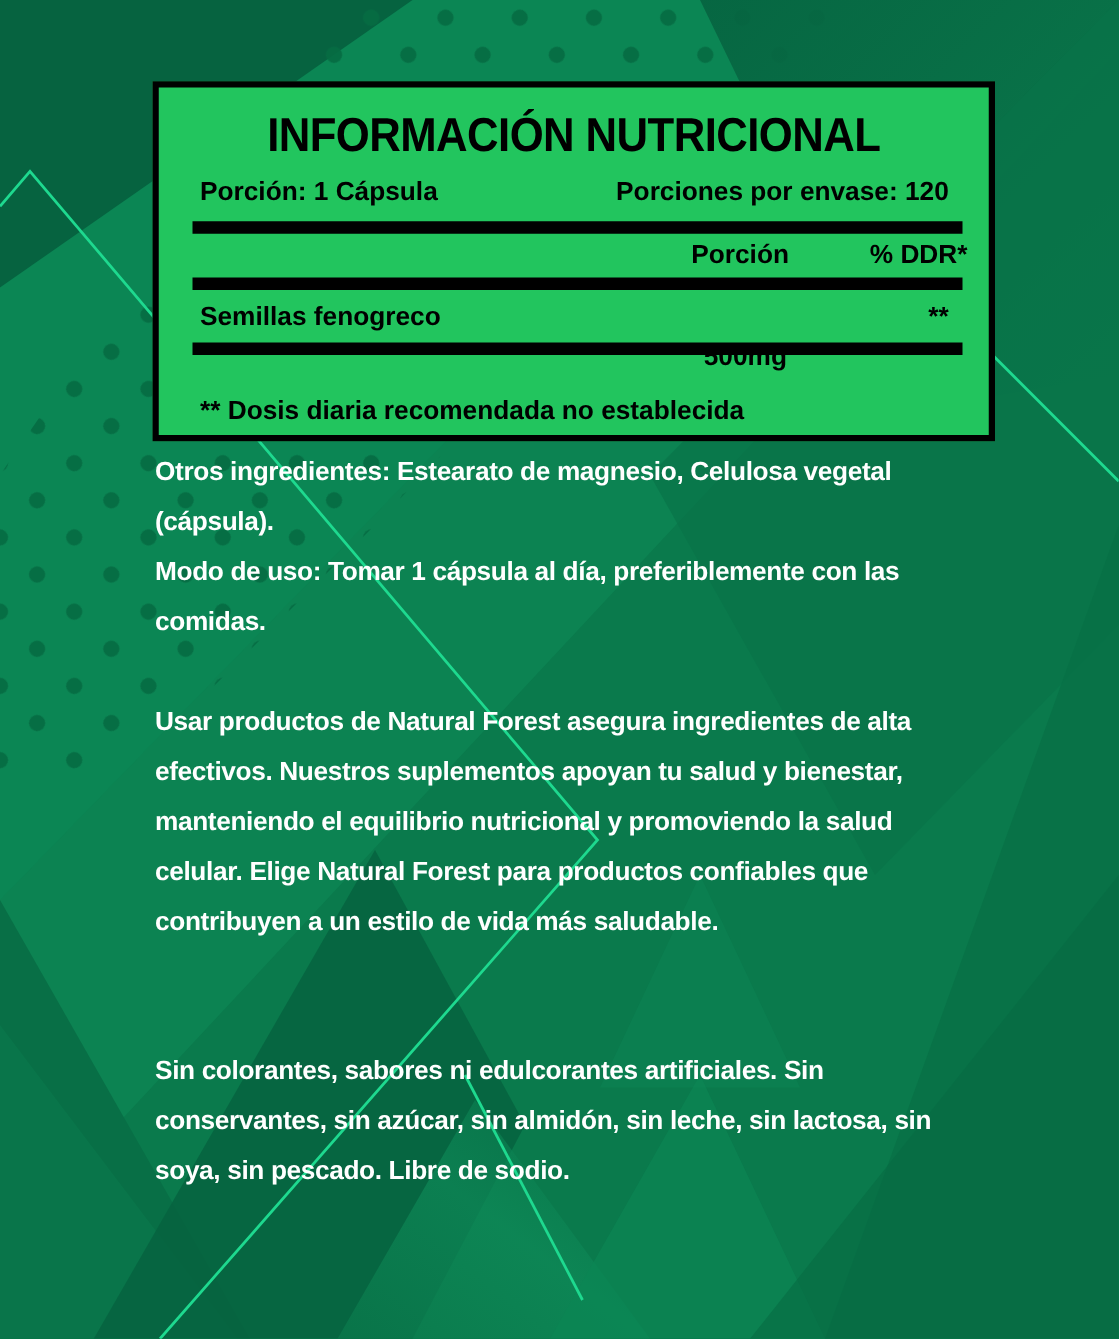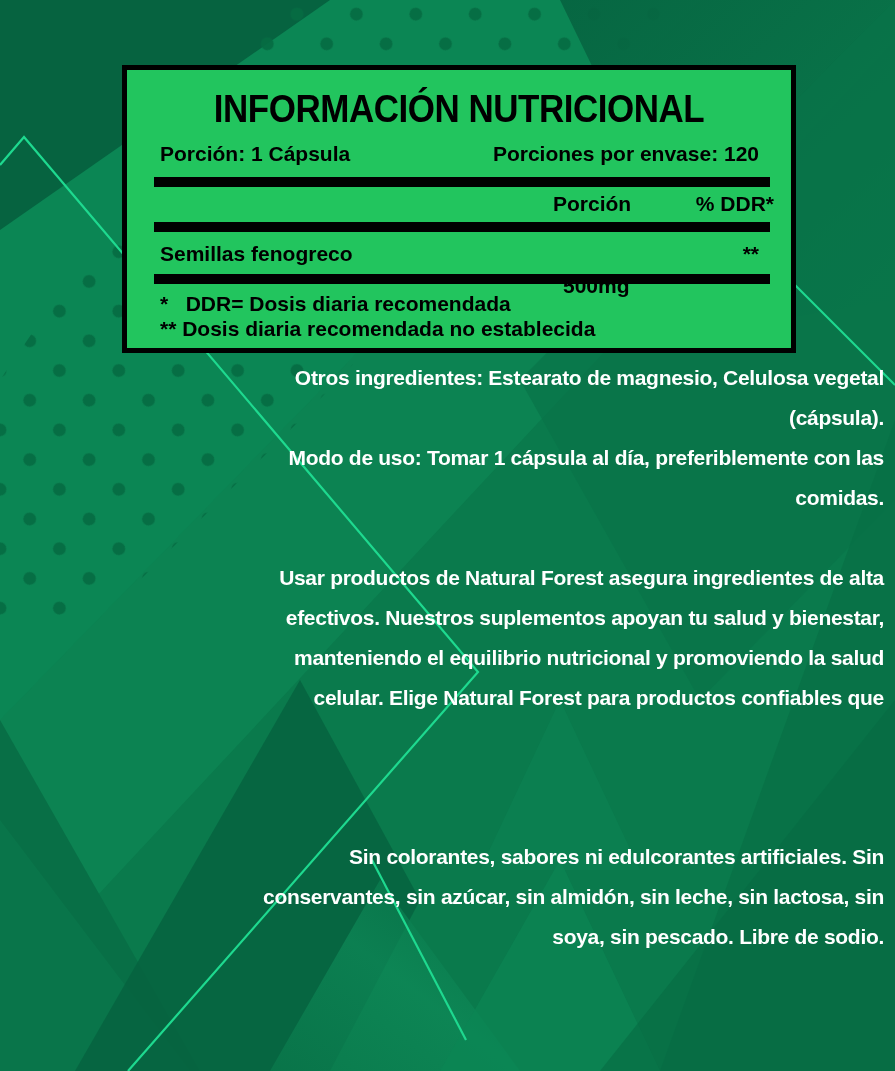--- a/index.html
+++ b/index.html
@@ -20,21 +20,21 @@
     }
     .row { position: absolute; left: 33px; right: 22px; font-weight: bold; color: #000; font-size: 21px; }
     .row span { position: absolute; white-space: nowrap; }
     .bar { position: absolute; left: 27px; width: 616px; height: 10px; background: #000; }
     .footnote { position: absolute; left: 33px; font-size: 21px; font-weight: bold; color: #000; white-space: nowrap; }
     .body-text {
       position: absolute; left: 124px; width: 760px; z-index: 2; color: #ffffff;
       font-weight: bold; font-size: 21px; line-height: 40px;
       font-family: "Liberation Sans", sans-serif; letter-spacing: -0.3px;
     }
-    .body-text p { margin: 0; text-align: right; }
+    .body-text p { margin: 0; }
   </style>
 </head>
 <body>
 
 <svg class="bg" viewBox="0 0 895 1071" xmlns="http://www.w3.org/2000/svg">
   <defs>
     <pattern id="dots" x="0" y="0" width="42" height="42" patternUnits="userSpaceOnUse" patternTransform="rotate(45)">
       <circle cx="10" cy="10" r="6.5" fill="#066c43" opacity="0.9"></circle>
     </pattern>
     <linearGradient id="g1" x1="0" y1="0" x2="1" y2="1">
@@ -97,35 +97,35 @@
   <div class="bar" style="top:152px;"></div>
 
   <div class="row" style="top:172px;">
     <span style="left:0;text-align:center;">Semillas fenogreco</span>
     <span style="left:403px;margin-top:32px;">500mg</span>
     <span style="right:10px;">**</span>
   </div>
 
   <div class="bar" style="top:204px;"></div>
 
-  <div class="footnote" style="top:222px; white-space:pre;">*   DDR= Dosis diaria recomendada</div>
   <div class="footnote" style="top:247px;">** Dosis diaria recomendada no establecida</div>
 </div>
 
 <div class="body-text" style="top:358px;">
   <p>Otros ingredientes: Estearato de magnesio, Celulosa vegetal</p>
   <p>(cápsula).</p>
   <p>Modo de uso: Tomar 1 cápsula al día, preferiblemente con las</p>
   <p>comidas.</p>
 </div>
 
 <div class="body-text" style="top:558px;">
   <p>Usar productos de Natural Forest asegura ingredientes de alta</p>
   <p>efectivos. Nuestros suplementos apoyan tu salud y bienestar,</p>
   <p>manteniendo el equilibrio nutricional y promoviendo la salud</p>
   <p>celular. Elige Natural Forest para productos confiables que</p>
+  <p>contribuyen a un estilo de vida más saludable.</p>
 </div>
 
 <div class="body-text" style="top:837px;">
   <p>Sin colorantes, sabores ni edulcorantes artificiales. Sin</p>
   <p>conservantes, sin azúcar, sin almidón, sin leche, sin lactosa, sin</p>
   <p>soya, sin pescado. Libre de sodio.</p>
 </div>
 
 </body></html>

